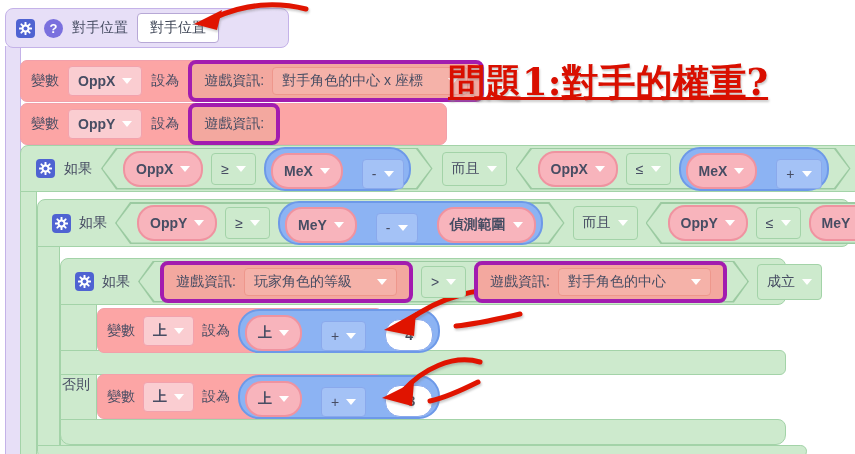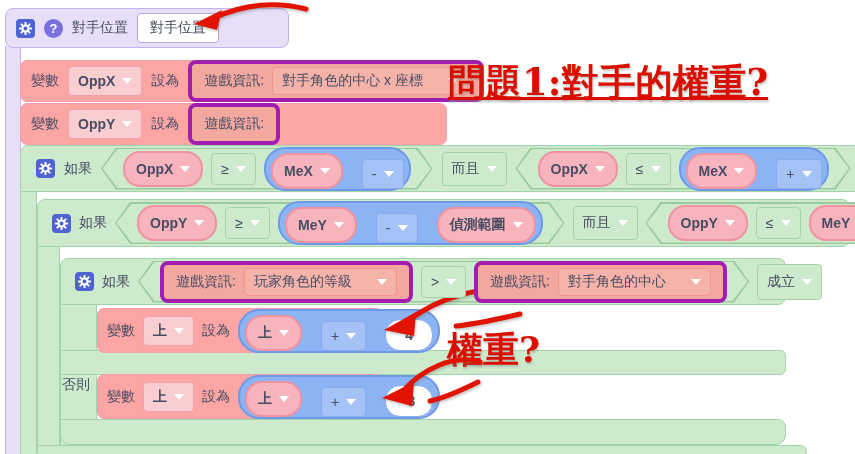--- a/index.html
+++ b/index.html
@@ -307,21 +307,20 @@
         </span>
       <span class="dd bluef">
           <span>+</span>
           <span class="tri"></span>
         </span>
       <span class="numf">-3</span>
     </span>
   </div>
 
   <div class="redtext" style="left:448px;top:58px;font-size:37px;text-decoration:underline;">問題1:對手的權重?</div>
-  <div class="redtext" style="left:447px;top:326px;font-size:36px;">權重?</div>
 
   <svg class="arrow" style="left:186px;top:0px;" width="126" height="40" viewBox="0 0 126 40">
     <path d="M120,9 C88,1 56,5 28,18" fill="none" stroke="#e01400" stroke-width="5" stroke-linecap="round"></path>
     <polygon points="8,24 36,10 31,30" fill="#e01400"></polygon>
   </svg>
   <svg class="arrow" style="left:372px;top:282px;" width="160" height="68" viewBox="0 0 160 68">
     <path d="M152,12 C112,0 66,16 34,40" fill="none" stroke="#e01400" stroke-width="5" stroke-linecap="round"></path>
     <path d="M148,32 C122,38 104,42 84,44" fill="none" stroke="#e01400" stroke-width="5" stroke-linecap="round"></path>
     <polygon points="12,48 44,30 42,54" fill="#e01400"></polygon>
   </svg>

